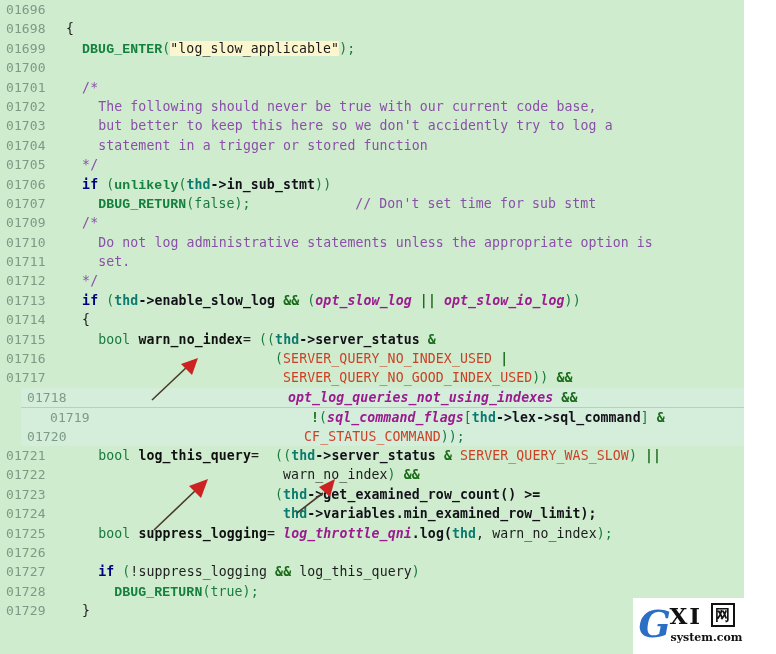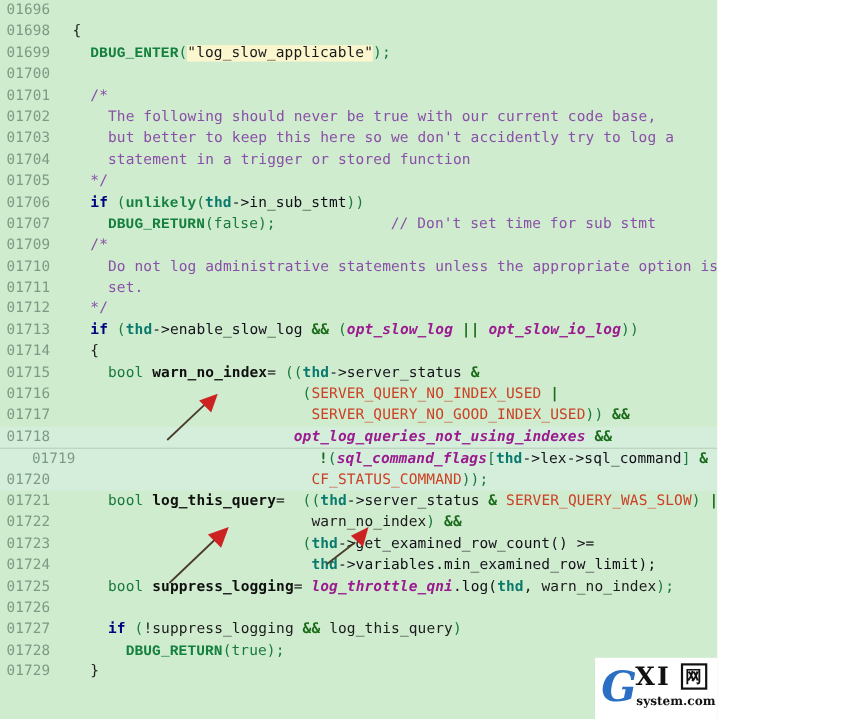--- a/index.html
+++ b/index.html
@@ -7,38 +7,38 @@
     margin: 0; padding: 0;
     background: #ffffff;
   }
   body {
     width: 776px; height: 654px;
     font-family: "DejaVu Sans Mono", "Liberation Mono", monospace;
     overflow: hidden;
   }
   #viewer {
     position: relative;
-    width: 652px; height: 654px;
+    width: 744px; height: 654px;
     background: #cfeccf;
     overflow: hidden;
   }
   .code-area {
     position: absolute;
     inset: 0;
     padding: 0;
   }
   .line {
     position: relative;
     height: 19.4px;
     line-height: 19.4px;
     white-space: pre;
     font-size: 13.2px;
     letter-spacing: 0.1px;
   }
-  .line.band { background: #d4eedb; }
+  .line.band { background: #d4eedb; margin-left: 21px; }
   .line.ruled { border-top: 1px solid #b9cfb9; padding-left: 23px; }
   .ln {
     display: inline-block;
     width: 66px;
     text-align: left;
     padding-left: 6px;
     color: #7d9a84;
     font-size: 13px;
     user-select: none;
   }
@@ -47,21 +47,21 @@
   
   .kw       { color: #000080; font-weight: bold; }      
   .typ      { color: #1a7a3c; }                          
   .fn-def   { color: #00008b; font-weight: bold; font-size: 17.5px; }
   .macro    { color: #15803d; font-weight: bold; font-family: Liberation Mono, monospace; }       
   .str      { color: #1a1a1a; background: #fbf6cd; }     
   .cmt      { color: #8a4fa8; }                          
   .cmt-i    { color: #8a4fa8; }      
   .const    { color: #cc4125; }                          
   .gvar     { color: #9b1b8f; font-weight: bold; font-style: italic; }
-  .member   { color: #13101a; }
+  .member   { color: #13101a; font-weight: bold; }
   .var-b    { color: #101010; font-weight: bold; }       
   .thd      { color: #0b7a6e; font-weight: bold; }       
   .thd-u    { color: #0b7a6e; font-weight: bold; text-decoration: underline; }
   .op       { color: #1a6b1a; font-weight: bold; }       
   .punc     { color: #1a7a3c; }                          
   .plain    { color: #1c1c1c; }
 
   
   .arrow { position: absolute; pointer-events: none; }
 

